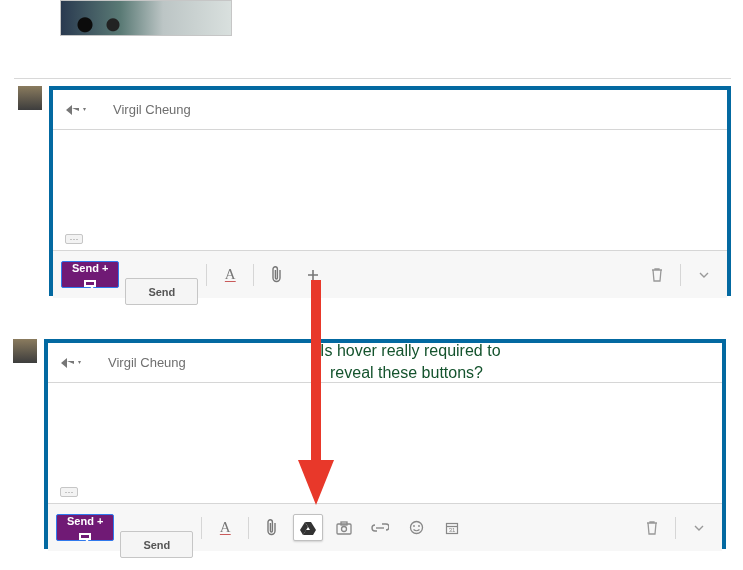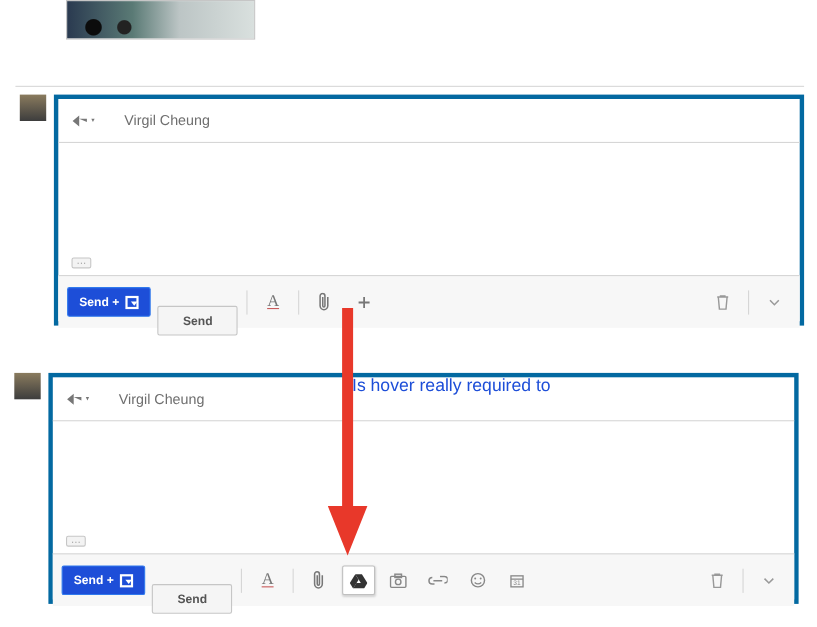--- a/index.html
+++ b/index.html
@@ -79,24 +79,25 @@
     border-radius: 2px;
     background: #f5f5f5;
     font-size: 11px;
     font-weight: bold;
     cursor: pointer;
     display:flex; align-items:center; justify-content:center;
     gap:6px;
     color:#444;
   }
   .btn.primary {
-    background:#1d4ed8;
+    background:#701a75;
     border-color:#3079ed;
     color:#fff;
     padding:0 10px;
+    flex-direction:column;
   }
   .btn.secondary { padding:0 22px; color:#555;margin-top:34px; }
   .divider { width:1px; height:22px; background:#d6d6d6; margin:0 2px; }
   .tool {
     width: 30px; height: 27px;
     display:flex; align-items:center; justify-content:center;
     color:#7a7a7a;
     cursor:pointer;
     border-radius:2px;
   }
@@ -119,21 +120,21 @@
     color:#777;
     text-decoration: underline;
     text-decoration-color:#c95b5b;
     text-underline-offset:2px;
   }
   .recipient { margin-left: 18px; }
 
   .annotation {
     position:absolute;
     left:320px; top:340px;
-    color:#1d4ed8;
+    color:#14532d;
     font-size:16px;
     font-family: Helvetica, Arial, sans-serif;
     line-height:1.35;
   }
   .arrow {
     position:absolute;
     left:298px; top:280px;
     pointer-events:none;
   }
 </style>
@@ -273,17 +274,18 @@
     <div class="tool">
       <svg width="10" height="10" viewBox="0 0 10 10">
           <path d="M1 3l4 4 4-4" fill="none" stroke="#999" stroke-width="1.4"></path>
         </svg>
     </div>
   </div>
 </div>
 
 <div class="annotation">
   <div>Is hover really required to</div>
+  <div style="padding-left:10px">reveal these buttons?</div>
 </div>
 <svg class="arrow" width="40" height="230" viewBox="0 0 40 230">
   <line x1="18" y1="0" x2="18" y2="190" stroke="#e8382a" stroke-width="10"></line>
   <polygon points="0,180 36,180 18,225" fill="#e8382a"></polygon>
 </svg>
 
 </body></html>

